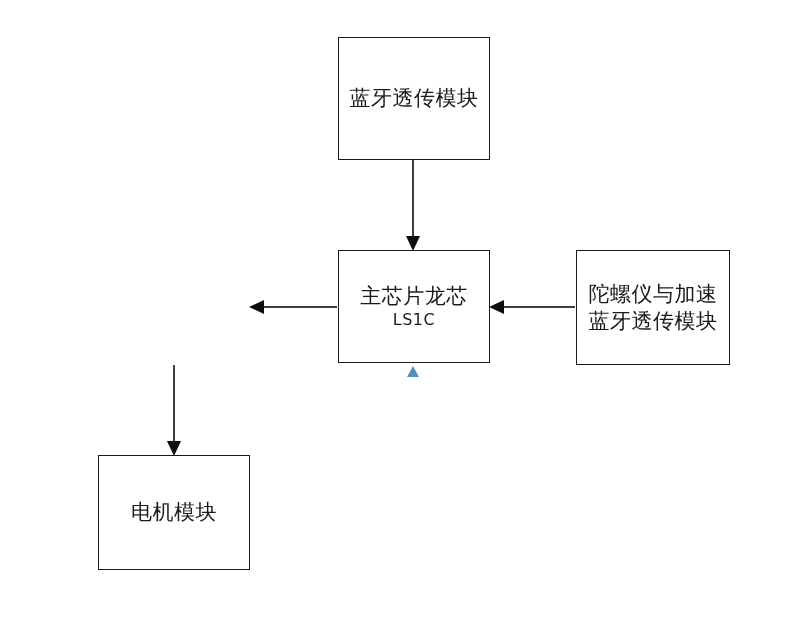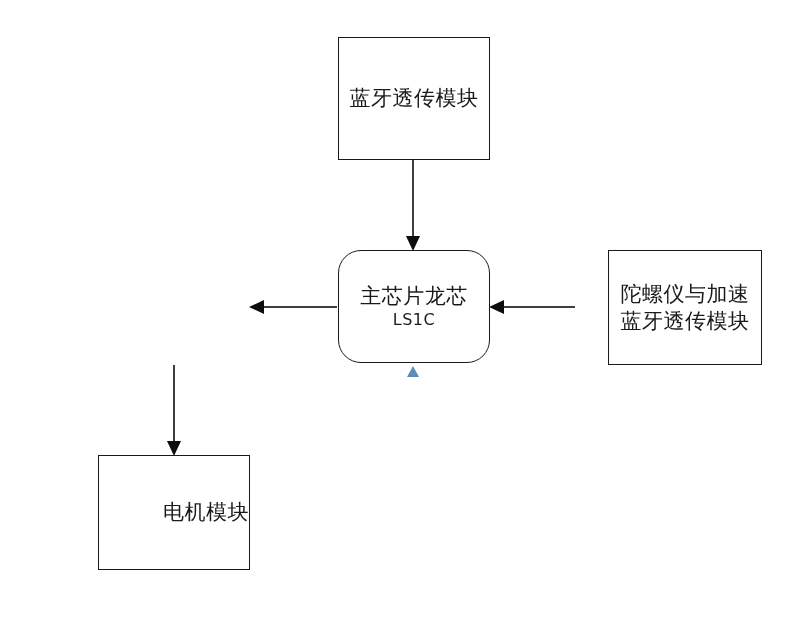--- a/index.html
+++ b/index.html
@@ -38,24 +38,24 @@
   .cjk {
     font-size: 21px;
     letter-spacing: 0.5px;
   }
   .latin {
     font-size: 16px;
     letter-spacing: 0.5px;
   }
   
   #node-bluetooth { left: 338px; top: 37px;  width: 152px; height: 123px; }
-  #node-mcu       { left: 338px; top: 250px; width: 152px; height: 113px; border-radius: 23px; }
+  #node-mcu       { left: 338px; top: 250px; width: 152px; height: 113px; }
   #node-driver    { left: 98px;  top: 250px; width: 152px; height: 115px; }
-  #node-sensor    { left: 576px; top: 250px; width: 154px; height: 115px; margin-left: 32px; }
-  #node-motor     { left: 98px;  top: 455px; width: 152px; height: 115px; align-items: flex-end; }
+  #node-sensor    { left: 576px; top: 250px; width: 154px; height: 115px; }
+  #node-motor     { left: 98px;  top: 455px; width: 152px; height: 115px; }
 
   #edges {
     position: absolute;
     left: 0;
     top: 0;
     width: 806px;
     height: 637px;
     pointer-events: none;
   }
   .edge-line {

